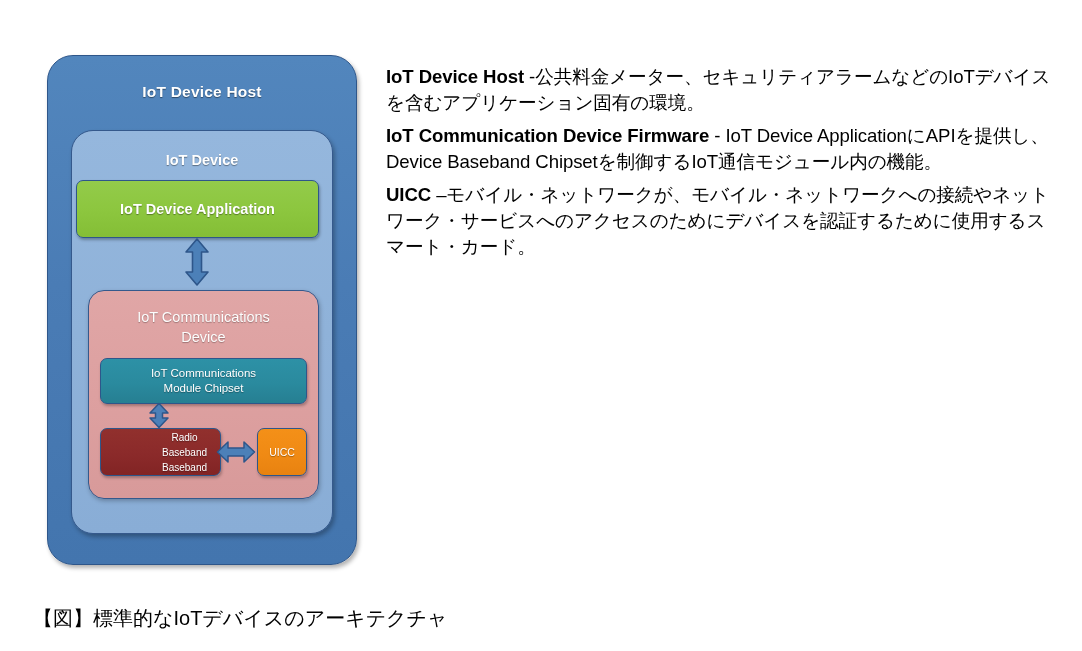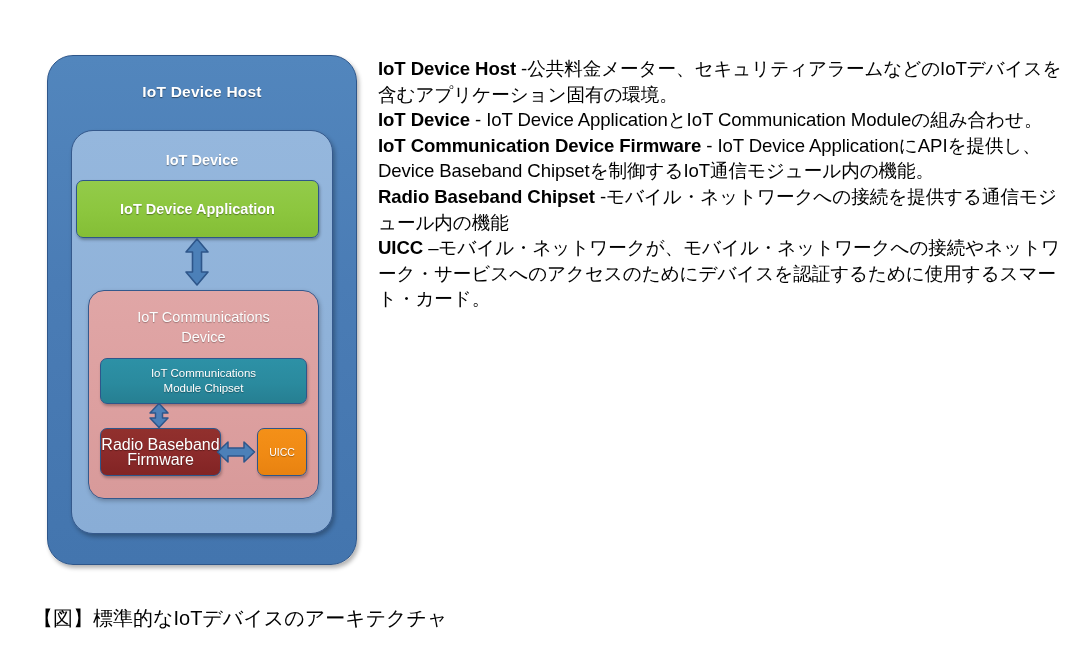--- a/index.html
+++ b/index.html
@@ -158,25 +158,26 @@
     border: 1.5px solid #2e568a;
     border-radius: 7px;
     box-shadow: 1px 2px 3px rgba(0,0,0,0.28);
     display: flex;
     flex-direction: column;
     align-items: center;
     justify-content: center;
   }
   .rbc-title {
     color: #ffffff;
-    font-size: 16px;
+    font-size: 10px;
     font-weight: normal;
     line-height: 15px;
     text-align: center;
     text-shadow: 0 1px 1px rgba(0,0,0,.35);
+    margin-left: 48px;
   }
 
   .uicc-box {
     position: absolute;
     left: 210px;
     top: 373px;
     width: 50px;
     height: 48px;
     box-sizing: border-box;
     background: linear-gradient(to bottom, #f49018 0%, #f08a14 55%, #e88210 100%);
@@ -206,21 +207,21 @@
     position: absolute;
     left: 378px;
     top: 56px;
     width: 692px;
     font-size: 18.6px;
     line-height: 25.6px;
     color: #000000;
     letter-spacing: -0.1px;
   }
   #text-panel p {
-    margin: 0;
+    margin: 8px;
     text-indent: 0;
   }
   #text-panel b {
     font-weight: bold;
   }
 
   
   #caption {
     position: absolute;
     left: 33px;
@@ -270,47 +271,41 @@
 
   <div class="arrow arrow-v2">
     <svg width="24" height="27" viewBox="0 0 24 27">
       <path d="M12 1.5 L21 11 L15.5 11 L15.5 16 L21 16 L12 25.5 L3 16 L8.5 16 L8.5 11 L3 11 Z" fill="#4c80b8" stroke="#2e568a" stroke-width="1.5" stroke-linejoin="round"></path>
     </svg>
   </div>
 
   <div class="rbc-box">
     <div class="rbc-title">
       <span>Radio Baseband</span><br>
-      <span>Firmware</span>
+      <span>Baseband</span>
     </div>
   </div>
 
   <div class="arrow arrow-h1">
     <svg width="40" height="26" viewBox="0 0 40 26">
       <path d="M1.5 13 L12 3 L12 9 L28 9 L28 3 L38.5 13 L28 23 L28 17 L12 17 L12 23 Z" fill="#4c80b8" stroke="#2e568a" stroke-width="1.5" stroke-linejoin="round"></path>
     </svg>
   </div>
 
   <div class="uicc-box">
     <span class="uicc-title">UICC</span>
   </div>
 
 </div>
 
 <div id="text-panel">
   <p>
     <b>IoT Device Host</b><span> -公共料金メーター、セキュリティアラームなどのIoTデバイスを含むアプリケーション固有の環境。</span>
   </p>
   <p>
-    <b>IoT Device</b><span> -  IoT Device ApplicationとIoT Communication Moduleの組み合わせ。</span>
-  </p>
-  <p>
     <b>IoT Communication Device Firmware</b><span> - IoT Device ApplicationにAPIを提供し、Device Baseband Chipsetを制御するIoT通信モジュール内の機能。</span>
-  </p>
-  <p>
-    <b>Radio Baseband Chipset</b><span> -モバイル・ネットワークへの接続を提供する通信モジュール内の機能</span>
   </p>
   <p>
     <b>UICC</b><span> –モバイル・ネットワークが、モバイル・ネットワークへの接続やネットワーク・サービスへのアクセスのためにデバイスを認証するために使用するスマート・カード。</span>
   </p>
 </div>
 
 <div id="caption">【図】標準的なIoTデバイスのアーキテクチャ</div>
 
 </body></html>

